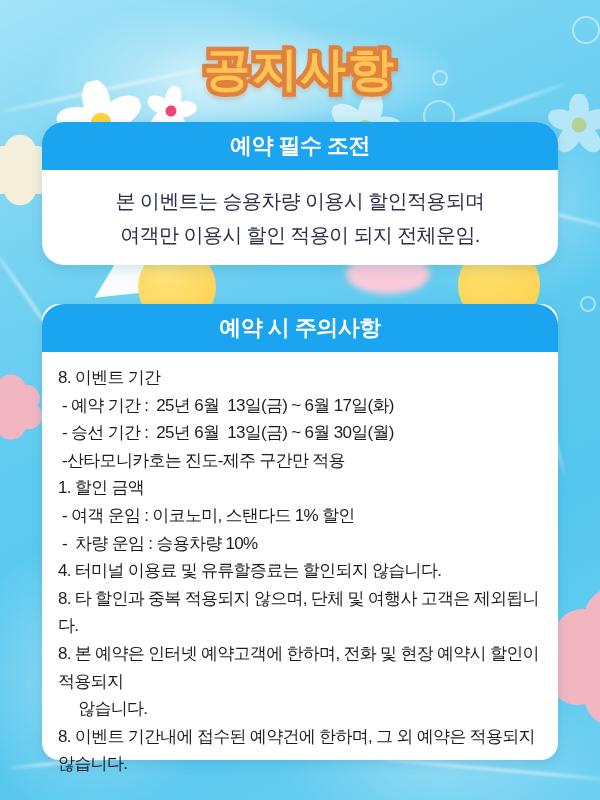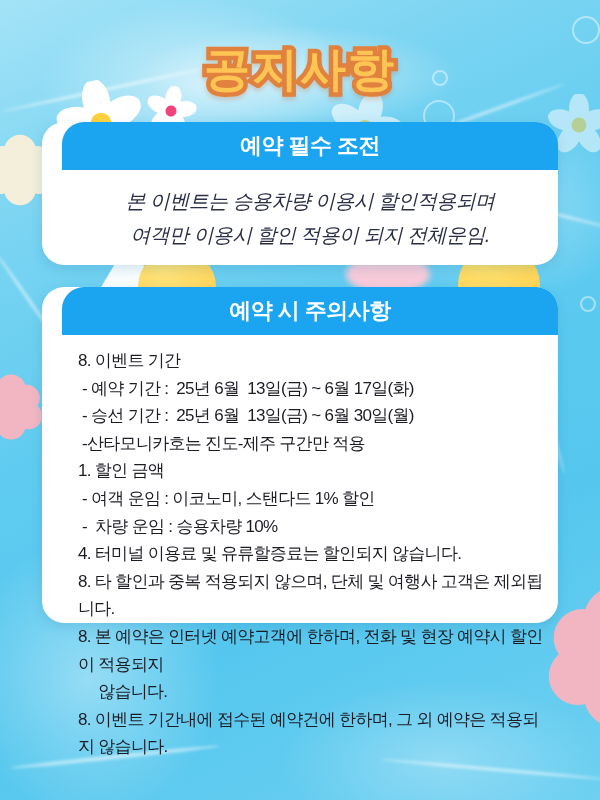--- a/index.html
+++ b/index.html
@@ -57,29 +57,29 @@
   .blob-pink{left:346px;top:254px;width:84px;height:40px;background:#F9CBDA;filter:blur(3px);}
 
   .page-title{position:absolute;left:0;top:42px;width:600px;text-align:center;
     font-size:46px;font-weight:800;letter-spacing:2px;line-height:1.2;
     filter:drop-shadow(0 3px 2px rgba(190,100,40,.25));}
   .title-outline{position:absolute;left:0;top:0;width:100%;
     -webkit-text-stroke:9px var(--title_outline,#E0823E);color:var(--title_outline,#E0823E);}
   .title-fill{position:relative;color:var(--title_fill,#FFC554);}
 
   .card{position:absolute;left:42px;width:516px;background:var(--card_bg,#FFFFFF);
-    border-radius:22px;box-shadow:0 4px 12px rgba(30,110,160,.18);padding-left:20px;}
+    border-radius:22px;box-shadow:0 4px 12px rgba(30,110,160,.18);}
   .card-required{top:122px;height:143px;}
-  .card-caution{top:287px;height:336px;}
+  .card-caution{top:304px;height:456px;border-radius:17px;}
   .card-header{height:48px;background:var(--header_blue,#1BA4EF);
     border-radius:22px 22px 0 0;display:flex;align-items:center;justify-content:center;
     color:#FFFFFF;font-size:22px;font-weight:600;letter-spacing:-0.5px;}
   .required-body{height:95px;display:flex;flex-direction:column;justify-content:center;
     align-items:center;color:var(--notice_text,#2A2E47);font-size:20px;font-weight:500;
-    line-height:34px;letter-spacing:-0.6px;font-style:italic;}
+    line-height:34px;letter-spacing:-0.6px;}
   .caution-body{padding:12px 14px 0 16px;color:var(--list_text,#1C1C24);
     font-size:17px;font-weight:500;line-height:27.6px;letter-spacing:-0.7px;}
   .notice-line{white-space:pre-wrap;}
 </style>
 </head>
 <body>
 
 <div id="stage">
 
   <div class="glow g1"></div>

